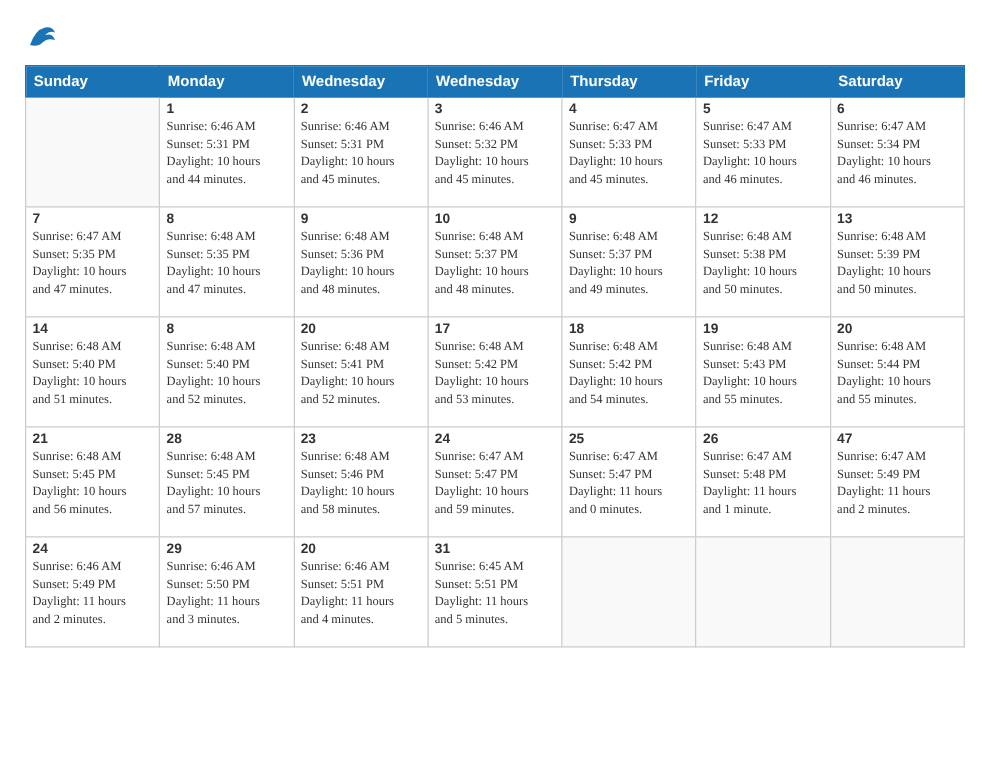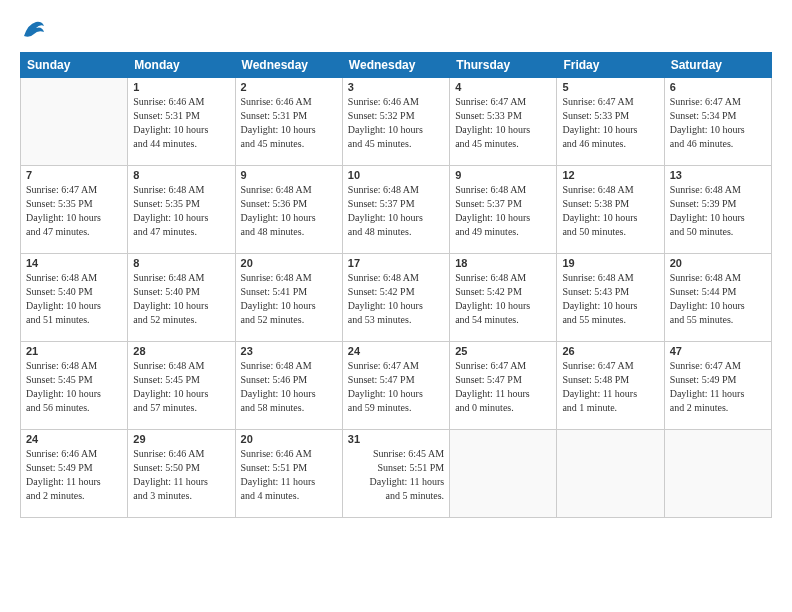--- a/index.html
+++ b/index.html
@@ -334,21 +334,21 @@
           </td>
           <td>
             <span class="day-number">20</span>
             <div class="cell-text" style="white-space: pre-line;">Sunrise: 6:46 AM
 Sunset: 5:51 PM
 Daylight: 11 hours
 and 4 minutes.</div>
           </td>
           <td>
             <span class="day-number">31</span>
-            <div class="cell-text" style="white-space: pre-line; text-align: right;">Sunrise: 6:45 AM
+            <div class="cell-text" style="white-space: pre-line;">Sunrise: 6:45 AM
 Sunset: 5:51 PM
 Daylight: 11 hours
 and 5 minutes.</div>
           </td>
           <td class="empty-cell"></td>
           <td class="empty-cell"></td>
           <td class="empty-cell"></td>
         </tr>
       </tbody>
   </table>

